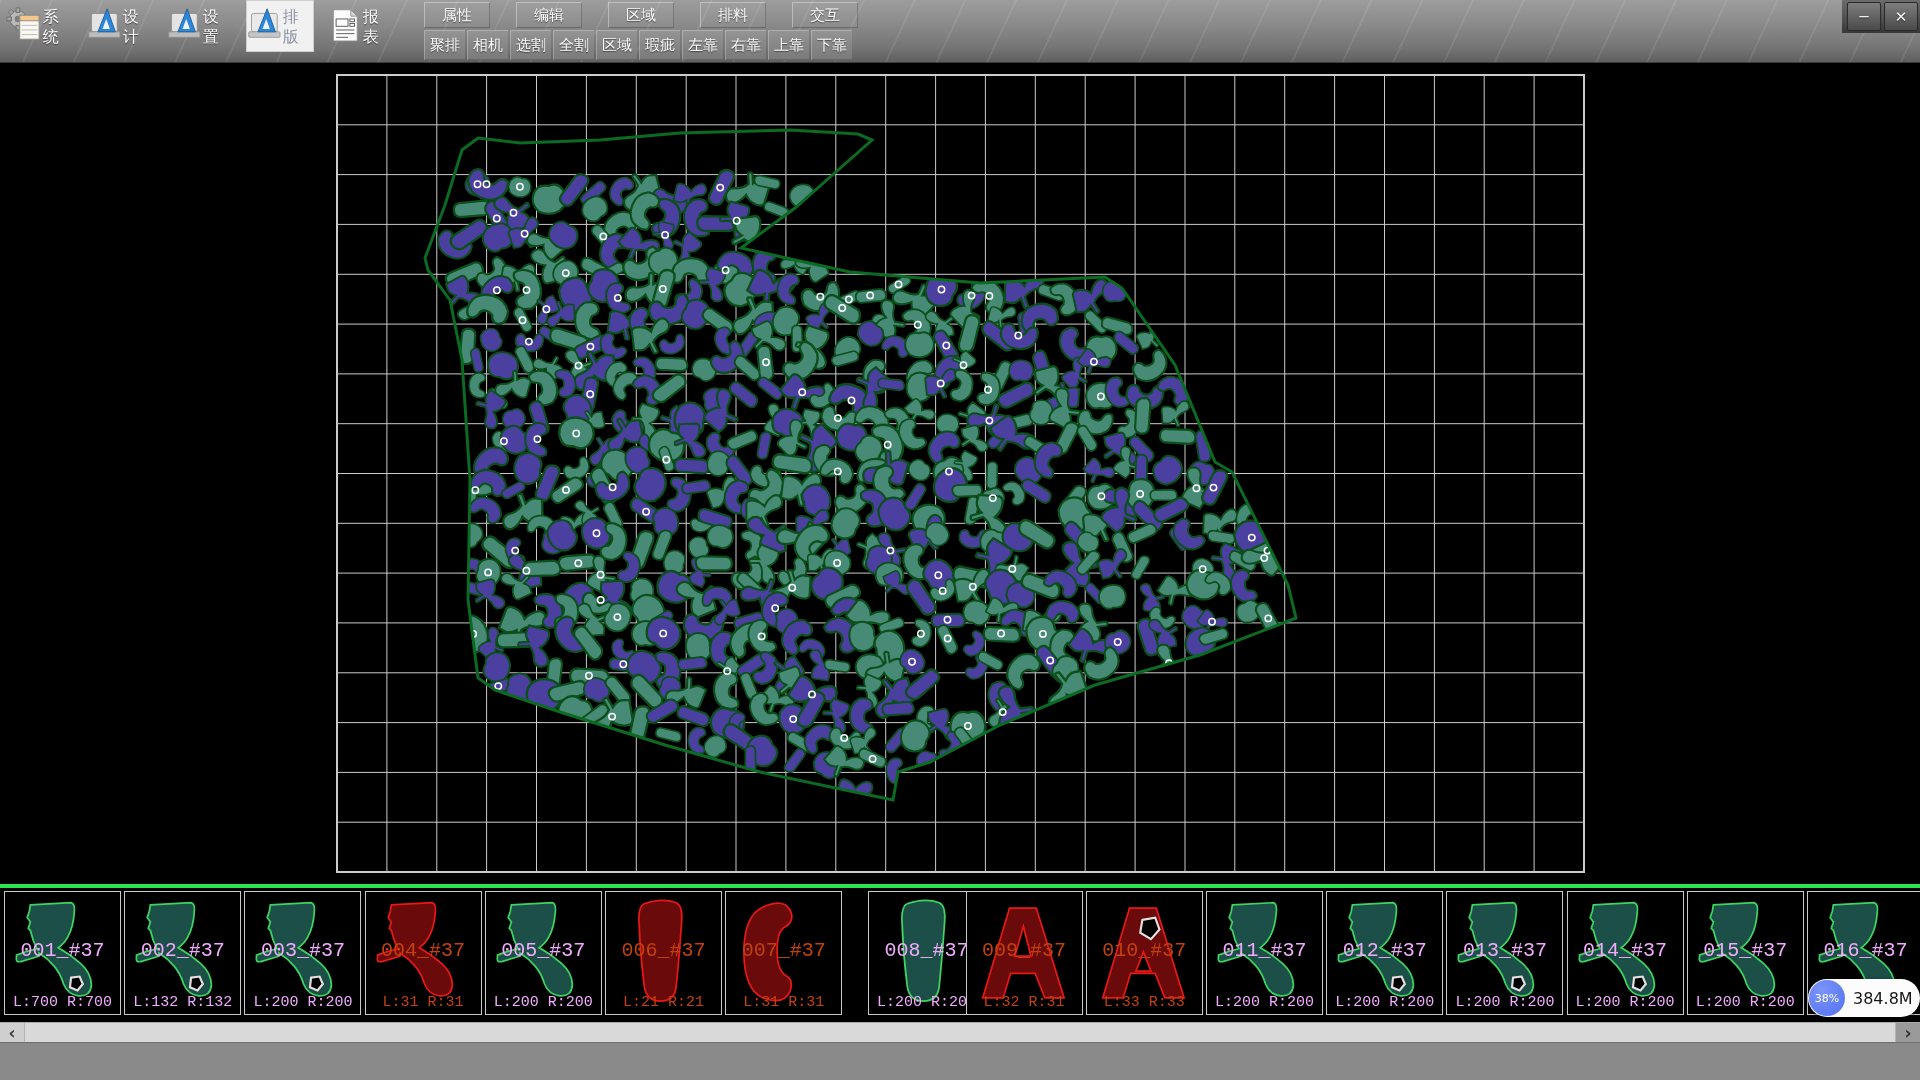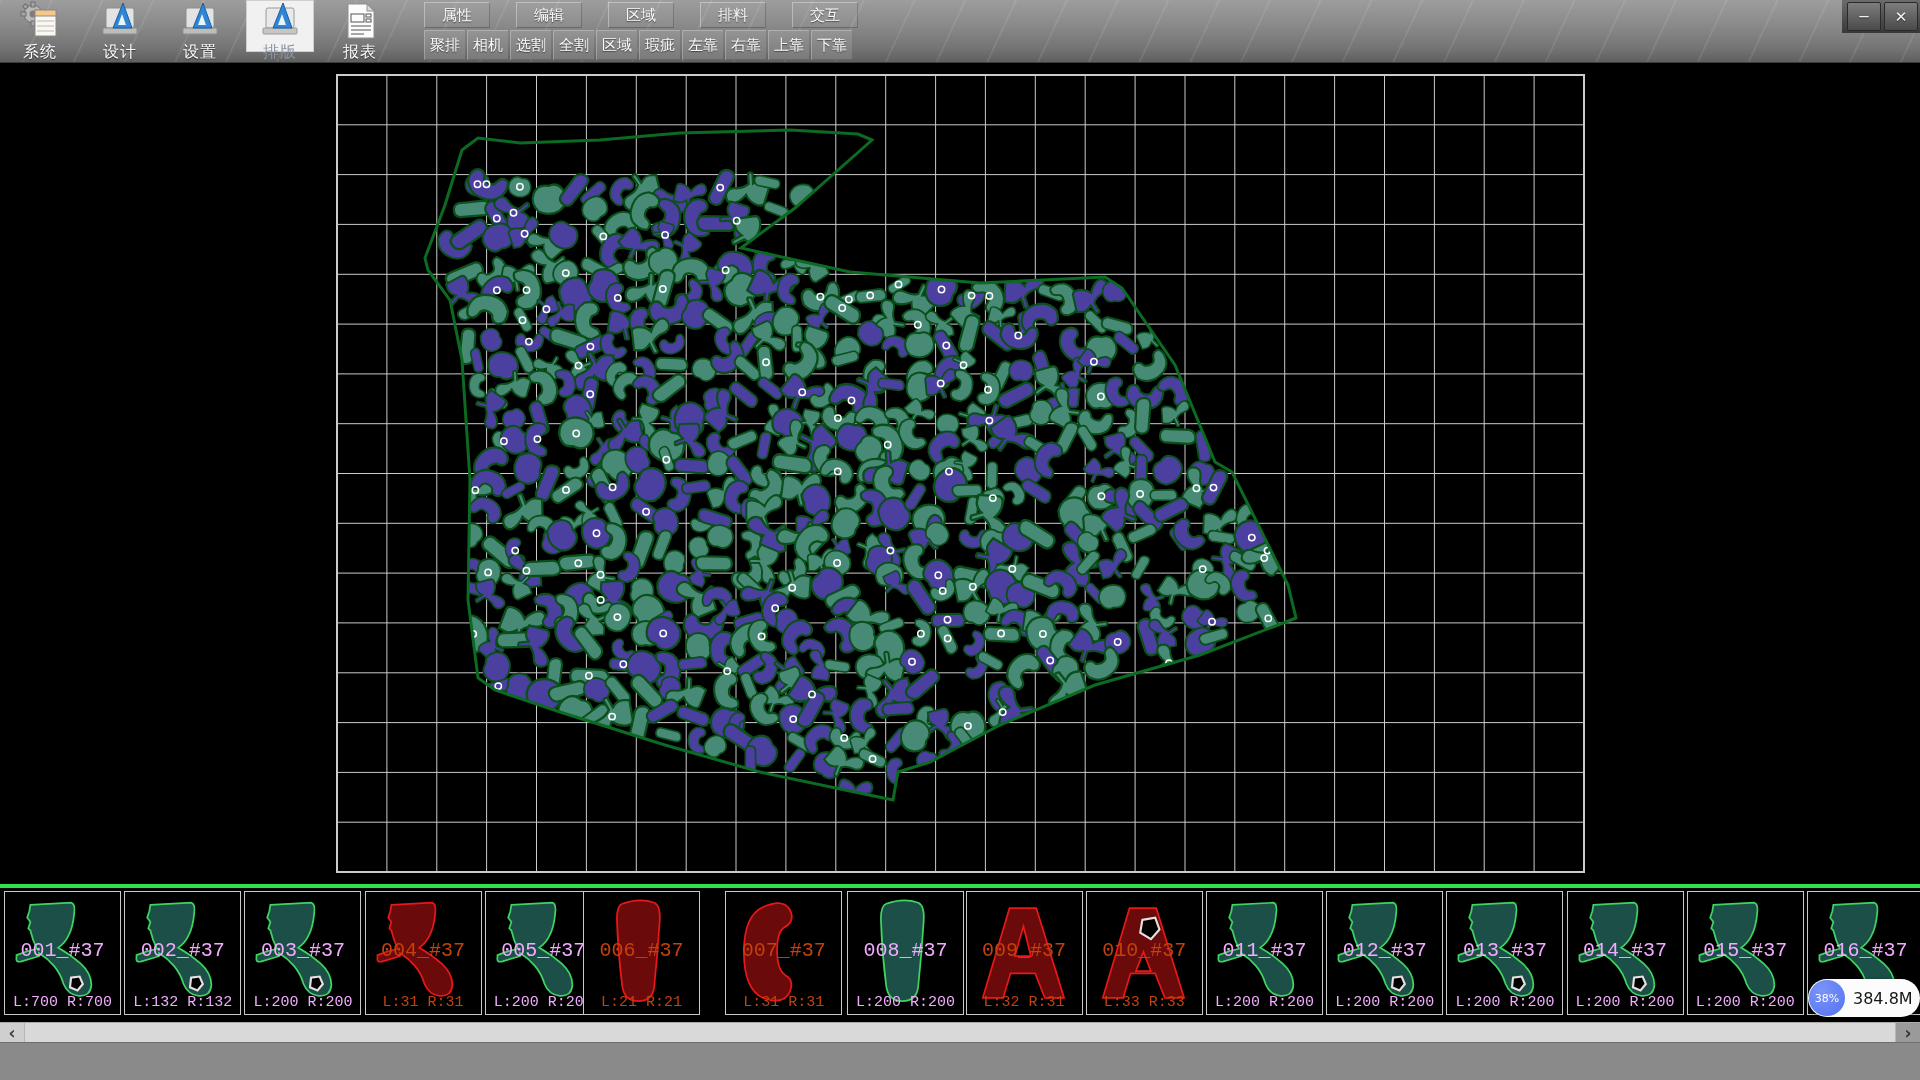--- a/index.html
+++ b/index.html
@@ -6,21 +6,21 @@
   body{width:1920px;height:1080px;overflow:hidden;position:relative;background:#000;
        font-family:"DejaVu Sans","Liberation Sans",sans-serif;-webkit-font-smoothing:antialiased;}
 
   
   .toolbar{position:absolute;left:0;top:0;width:1920px;height:62px;
     background:linear-gradient(180deg,#9d9d9d 0%,#8a8a8a 40%,#747474 78%,#5f5f5f 100%);
     border-bottom:1px solid #3c3c3c;z-index:30;}
   .toolbar .streaks{position:absolute;inset:0;
     background:repeating-linear-gradient(115deg,rgba(255,255,255,.08) 0 2px,rgba(255,255,255,0) 2px 46px);
     pointer-events:none;}
-  .navbtn{position:absolute;top:0;width:68px;height:52px;display:flex;flex-direction:column;
+  .navbtn{position:absolute;top:0;width:68px;height:52px;display:flex;flex-direction:row;
     align-items:center;justify-content:flex-start;cursor:default;}
   .navbtn.active{background:#f1f1f1;box-shadow:inset 0 0 0 1px #cfcfcf;}
   .navbtn .nav-label{font-size:16px;color:#fdfdfd;text-shadow:0 1px 1px rgba(0,0,0,.55);
     line-height:20px;margin-top:1px;letter-spacing:1px;}
   .navbtn.active .nav-label{color:#8a93a3;text-shadow:none;}
   .navbtn .icon{width:40px;height:40px;margin-top:1px;}
 
   .menu-row1{position:absolute;left:424px;top:2px;display:flex;}
   .menu1-item{width:64px;height:24px;margin-right:26px;display:flex;align-items:center;justify-content:center;
     font-size:15px;color:#fafafa;text-shadow:0 1px 1px rgba(0,0,0,.5);
@@ -924,35 +924,35 @@
         <div class="thumb-id lbl-green">004_#37</div>
         <div class="thumb-lr lbl-green">L:31 R:31</div>
       </div>
       <div class="thumb-cell" style="left: 484.8px;">
         <svg width="115" height="122" viewBox="0 0 104 114">
           <path d="M22,12 L60,10 Q64,11 63,19 Q62,33 57,42 Q54,48 48,52 Q59,58 69,67 Q79,76 79,87 Q78,98 67,97 Q57,96 53,86 Q50,76 44,69 Q38,62 30,57 L30,60 L13,65 Q8,66 9,61 L9,59 Q19,55 28,53 Q24,45 22,36 L20,34 L22,28 L19,24 L21,18 Z" fill="#1d4f49" stroke="#3fd45f" stroke-width="1.6" fill-rule="evenodd"></path>
         </svg>
         <div class="thumb-id lbl-gray">005_#37</div>
         <div class="thumb-lr lbl-gray">L:200 R:200</div>
       </div>
-      <div class="thumb-cell" style="left: 583px;">
+      <div class="thumb-cell" style="left: 605px;">
         <svg width="115" height="122" viewBox="0 0 104 114">
           <path d="M34,11 Q50,5 64,10 Q70,13 69,27 Q67,58 64,87 Q63,102 49,102 Q36,102 34,88 Q30,57 29,25 Q29,13 34,11 Z" fill="#6b0a0a" stroke="#e81818" stroke-width="1.6" fill-rule="evenodd"></path>
         </svg>
         <div class="thumb-id lbl-green">006_#37</div>
         <div class="thumb-lr lbl-green">L:21 R:21</div>
       </div>
       <div class="thumb-cell" style="left: 725.2px;">
         <svg width="115" height="122" viewBox="0 0 104 114">
           <path d="M33,14 Q54,5 59,19 Q62,28 53,33 Q46,37 46,55 Q46,73 54,78 Q62,82 58,93 Q52,106 33,99 Q15,91 15,56 Q15,22 33,14 Z" fill="#6b0a0a" stroke="#e81818" stroke-width="1.6" fill-rule="evenodd"></path>
         </svg>
         <div class="thumb-id lbl-green">007_#37</div>
         <div class="thumb-lr lbl-green">L:31 R:31</div>
       </div>
-      <div class="thumb-cell" style="left: 847px; padding-left: 28px;">
+      <div class="thumb-cell" style="left: 868px; padding-left: 28px;">
         <svg width="115" height="122" viewBox="0 0 104 114">
           <path d="M34,11 Q50,5 64,10 Q70,13 69,27 Q67,58 64,87 Q63,102 49,102 Q36,102 34,88 Q30,57 29,25 Q29,13 34,11 Z" fill="#1d4f49" stroke="#3fd45f" stroke-width="1.6" fill-rule="evenodd"></path>
         </svg>
         <div class="thumb-id lbl-gray">008_#37</div>
         <div class="thumb-lr lbl-gray">L:200 R:200</div>
       </div>
       <div class="thumb-cell" style="left: 965.6px;">
         <svg width="115" height="122" viewBox="0 0 104 114">
           <path d="M38,15 L63,15 L89,99 L71,99 L62,76 L39,76 L32,99 L13,99 Z M51,32 L58,60 L43,60 Z" fill="#6b0a0a" stroke="#e81818" stroke-width="1.6" fill-rule="evenodd"></path>
         </svg>

